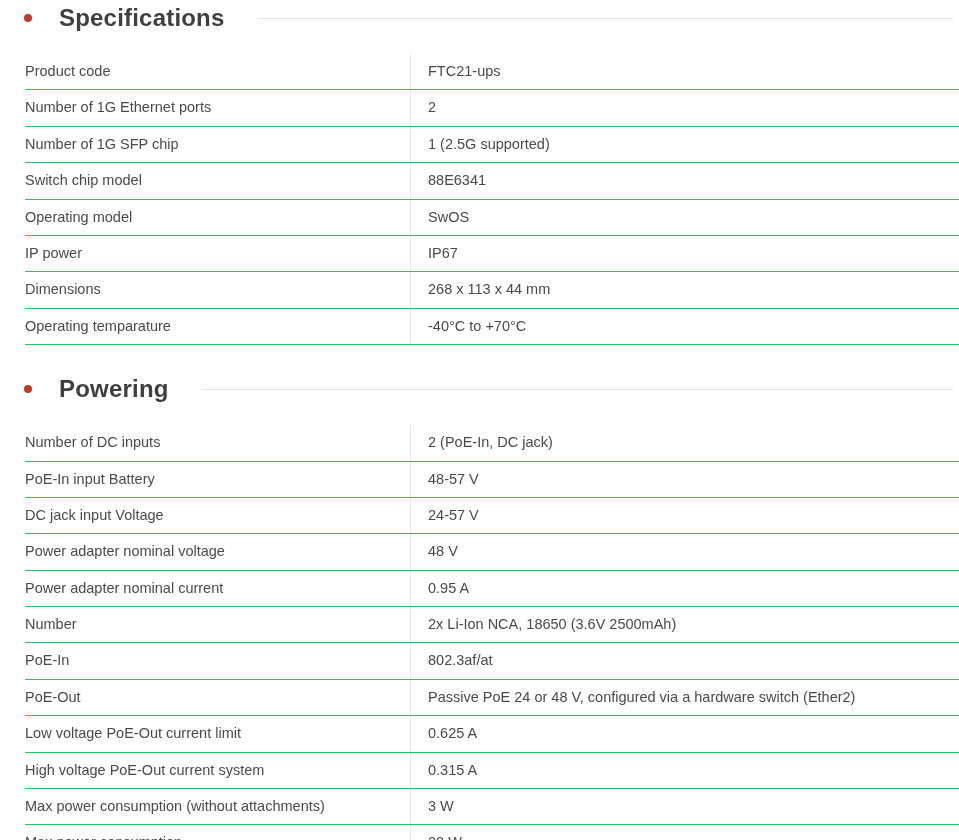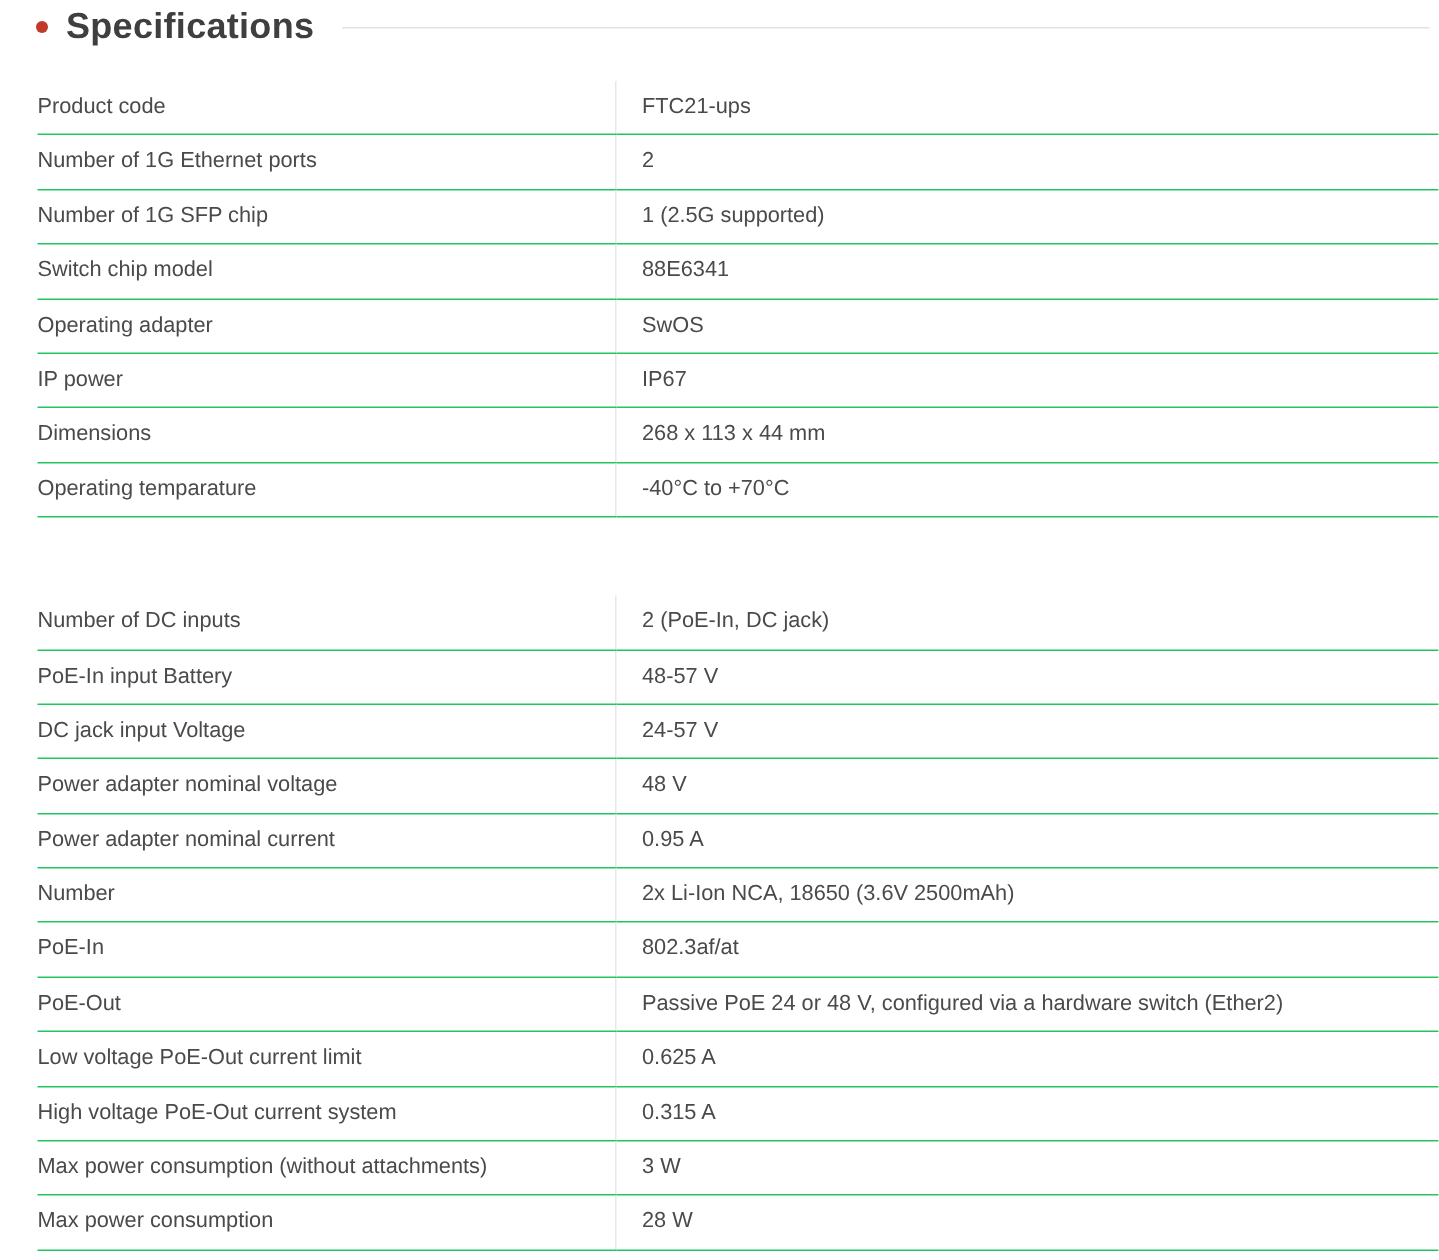--- a/index.html
+++ b/index.html
@@ -18,21 +18,21 @@
     width: 959px;
     padding: 0;
     box-sizing: border-box;
   }
   .section {
     padding: 0 0 0 0;
   }
   .section-header {
     display: flex;
     align-items: center;
-    gap: 12px;
+    gap: 27px;
     padding-left: 24px;
     box-sizing: border-box;
     width: 959px;
   }
   .bullet {
     width: 8px;
     height: 8px;
     border-radius: 50%;
     background: #c0392b;
     flex: 0 0 auto;
@@ -109,41 +109,46 @@
           </tr>
           <tr>
             <td class="label">Number of 1G SFP chip</td>
             <td class="value">1 (2.5G supported)</td>
           </tr>
           <tr>
             <td class="label">Switch chip model</td>
             <td class="value">88E6341</td>
           </tr>
           <tr>
-            <td class="label">Operating adapter</td>
+            <td class="label">Operating model</td>
             <td class="value">SwOS</td>
           </tr>
           <tr>
             <td class="label">IP power</td>
             <td class="value">IP67</td>
           </tr>
           <tr>
             <td class="label">Dimensions</td>
             <td class="value">268 x 113 x 44 mm</td>
           </tr>
           <tr>
             <td class="label">Operating temparature</td>
             <td class="value">-40°C to +70°C</td>
           </tr>
         </tbody>
       </table>
     </div>
   </div>
 
   <div class="section" id="section-powering">
+    <div class="section-header">
+      <span class="bullet"></span>
+      <span class="section-title">Powering</span>
+      <span class="section-rule"></span>
+    </div>
     <div class="tbl-wrap">
       <table class="spec">
         <tbody>
           <tr>
             <td class="label">Number of DC inputs</td>
             <td class="value">2 (PoE-In, DC jack)</td>
           </tr>
           <tr>
             <td class="label">PoE-In input Battery</td>
             <td class="value">48-57 V</td>

